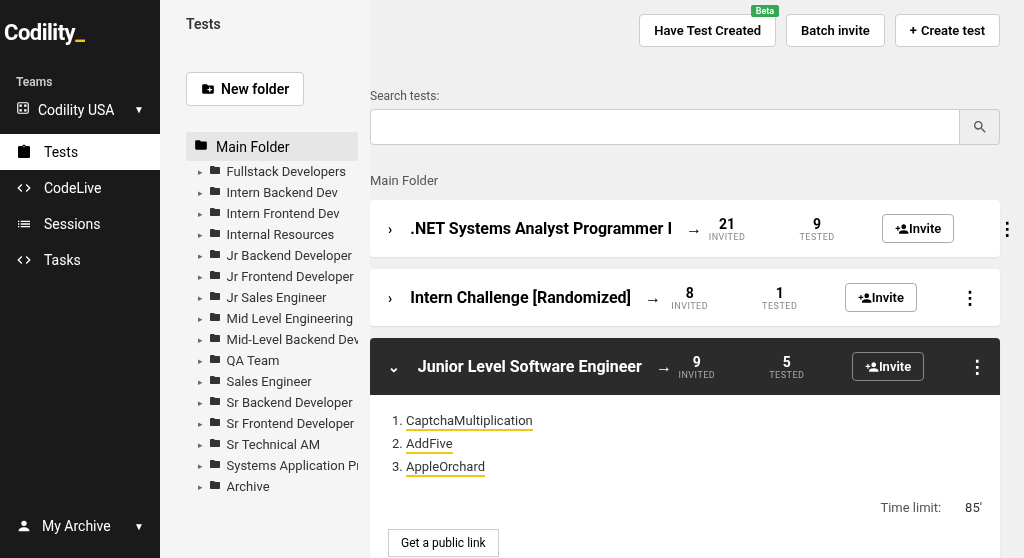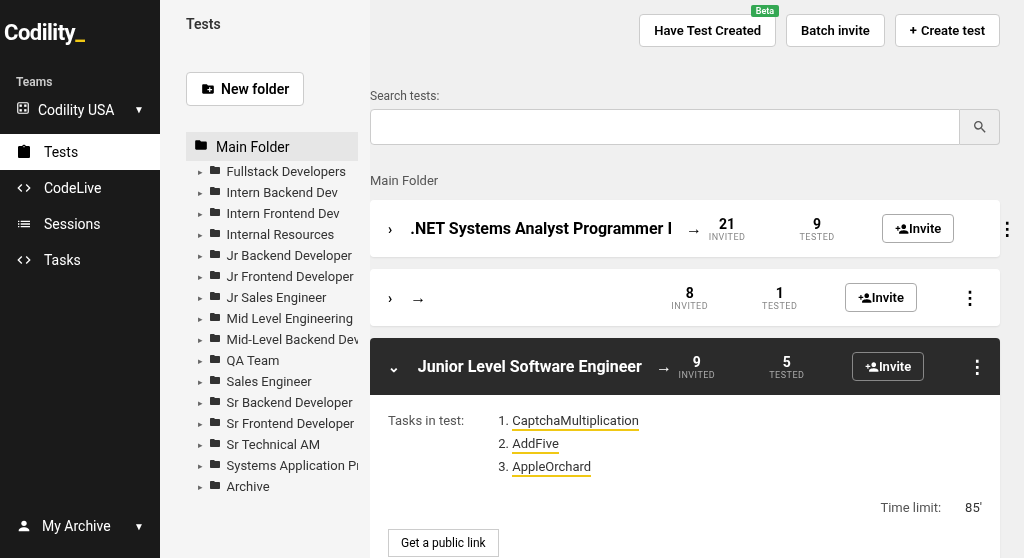--- a/index.html
+++ b/index.html
@@ -306,20 +306,21 @@
                 </svg>
           <span>Invite</span>
         </button>
         <span class="more-icon">⋮</span>
       </div>
     </div>
         </div>
         <div class="test-card">
     <div class="test-header ">
       <span class="test-chevron">›</span>
+      <span class="test-name">Intern Challenge [Randomized]</span>
       <span class="test-arrow">→</span>
       <div class="test-stats">
         <div class="stat">
           <div class="stat-val">8</div>
           <div class="stat-label">INVITED</div>
         </div>
         <div class="stat">
           <div class="stat-val">1</div>
           <div class="stat-label">TESTED</div>
         </div>
@@ -351,21 +352,20 @@
           <svg width="14" height="14" viewBox="0 0 24 24" fill="currentColor">
                   <path d="M15 12c2.21 0 4-1.79 4-4s-1.79-4-4-4-4 1.79-4 4 1.79 4 4 4zm-9-2V7H4v3H1v2h3v3h2v-3h3v-2H6zm9 4c-2.67 0-8 1.34-8 4v2h16v-2c0-2.66-5.33-4-8-4z"></path>
                 </svg>
           <span>Invite</span>
         </button>
         <span class="more-icon">⋮</span>
       </div>
     </div>
           <div class="test-body">
       <div class="tasks-row">
-        <span class="tasks-label">Tasks in test:</span>
         <ol class="task-list">
                 <li><span class="task-link">CaptchaMultiplication</span></li>
                 <li><span class="task-link">AddFive</span></li>
                 <li><span class="task-link">AppleOrchard</span></li>
               </ol>
       </div>
       <div class="limit-row">
         <span class="tasks-label">Time limit:</span>
         <span>85'</span>
       </div>

